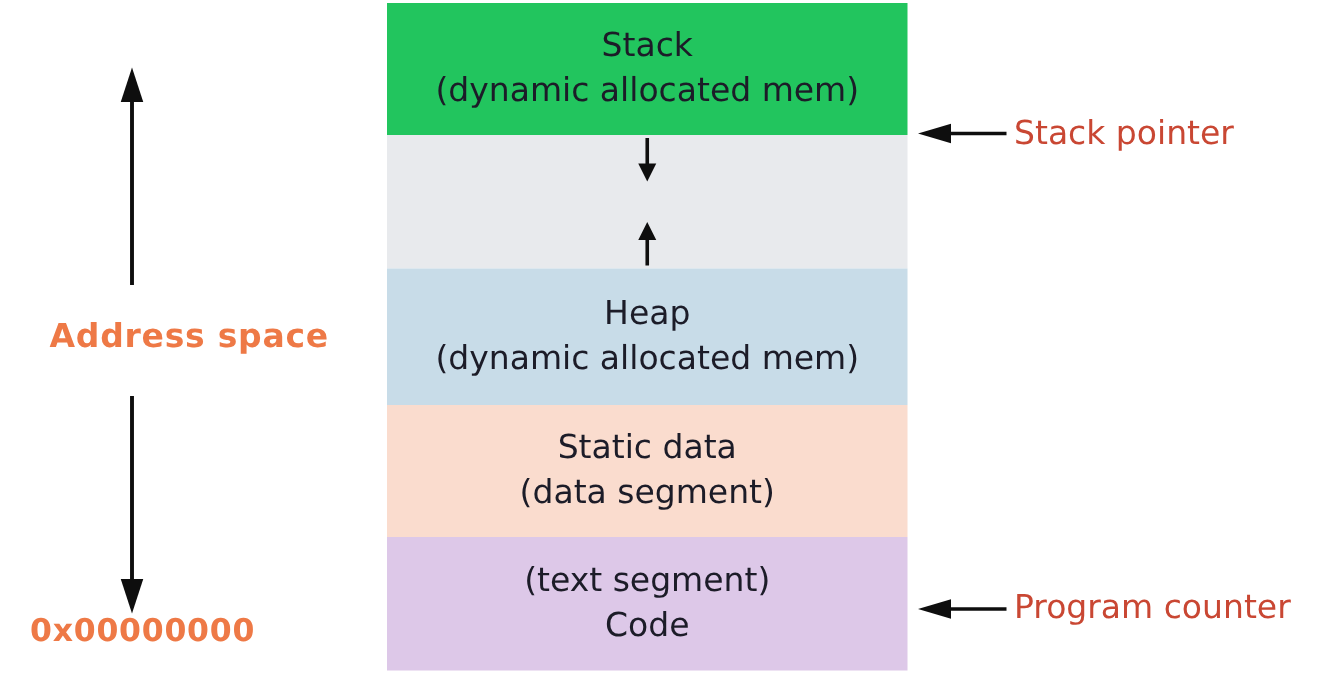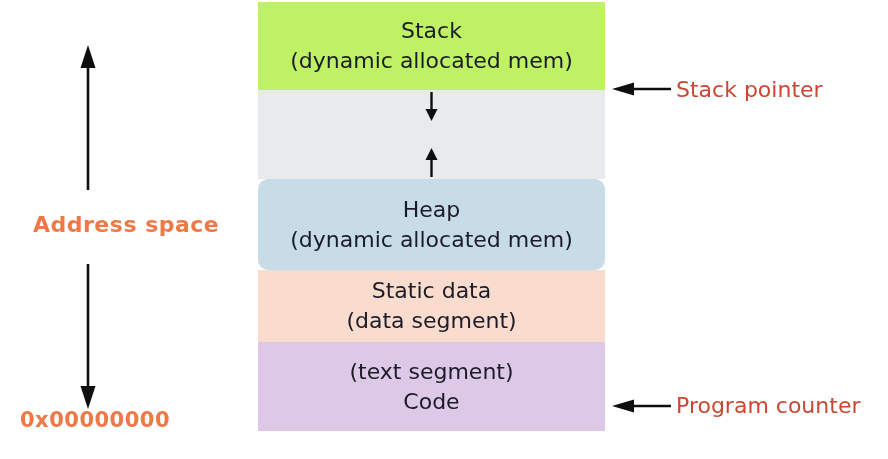--- a/index.html
+++ b/index.html
@@ -40,21 +40,21 @@
     display: flex; flex-direction: column;
     align-items: center; justify-content: center;
     text-align: center;
     color: #1c1c28;
     font-size: 22px;
     line-height: 30px;
   }
   .seg-stack  { height: 88px; }
   .seg-free   { height: 89px; }
   .seg-heap   { height: 91px; }
-  .seg-static { height: 72px; }
+  .seg-static { height: 88px; }
   .seg-code   { height: 89px; }
 
   .grow-arrow { position: absolute; left: 164px; width: 19px; height: 31px; }
   .grow-down  { top: 1px; }
   .grow-up    { bottom: 1px; }
 
   
   .h-arrow { position: absolute; width: 62px; height: 16px; }
   .sp-arrow { left: 611px; top: 81px; }
   .pc-arrow { left: 611px; top: 398px; }
@@ -84,37 +84,37 @@
 
   <svg class="v-arrow v-arrow-down" viewBox="0 0 18 148">
     <line x1="9" y1="2" x2="9" y2="130" stroke="#0e0e0e" stroke-width="2.6"></line>
     <polygon points="9,147 1.5,124 16.5,124" fill="#0e0e0e"></polygon>
   </svg>
 
   <div class="addr-label addr-bottom" style="color: rgb(238, 121, 70);">0x00000000</div>
 
   <div class="mem-column">
 
-    <div class="segment seg-stack" style="background: #bef264;">
+    <div class="segment seg-stack" style="background: #22c55e;">
       <div>Stack</div>
       <div>(dynamic allocated mem)</div>
     </div>
 
     <div class="segment seg-free" style="background: rgb(232, 234, 237);">
       <svg class="grow-arrow grow-down" viewBox="0 0 19 31">
         <line x1="9.5" y1="1" x2="9.5" y2="22" stroke="#0e0e0e" stroke-width="2.4"></line>
         <polygon points="9.5,30 3.5,18 15.5,18" fill="#0e0e0e"></polygon>
       </svg>
       <svg class="grow-arrow grow-up" viewBox="0 0 19 31">
         <line x1="9.5" y1="30" x2="9.5" y2="9" stroke="#0e0e0e" stroke-width="2.4"></line>
         <polygon points="9.5,1 3.5,13 15.5,13" fill="#0e0e0e"></polygon>
       </svg>
     </div>
 
-    <div class="segment seg-heap" style="background: rgb(200, 220, 232); border-radius: 10px;">
+    <div class="segment seg-heap" style="background: rgb(200, 220, 232);">
       <div>Heap</div>
       <div>(dynamic allocated mem)</div>
     </div>
 
     <div class="segment seg-static" style="background: rgb(250, 220, 206);">
       <div>Static data</div>
       <div>(data segment)</div>
     </div>
 
     <div class="segment seg-code" style="background: rgb(221, 200, 232);">

